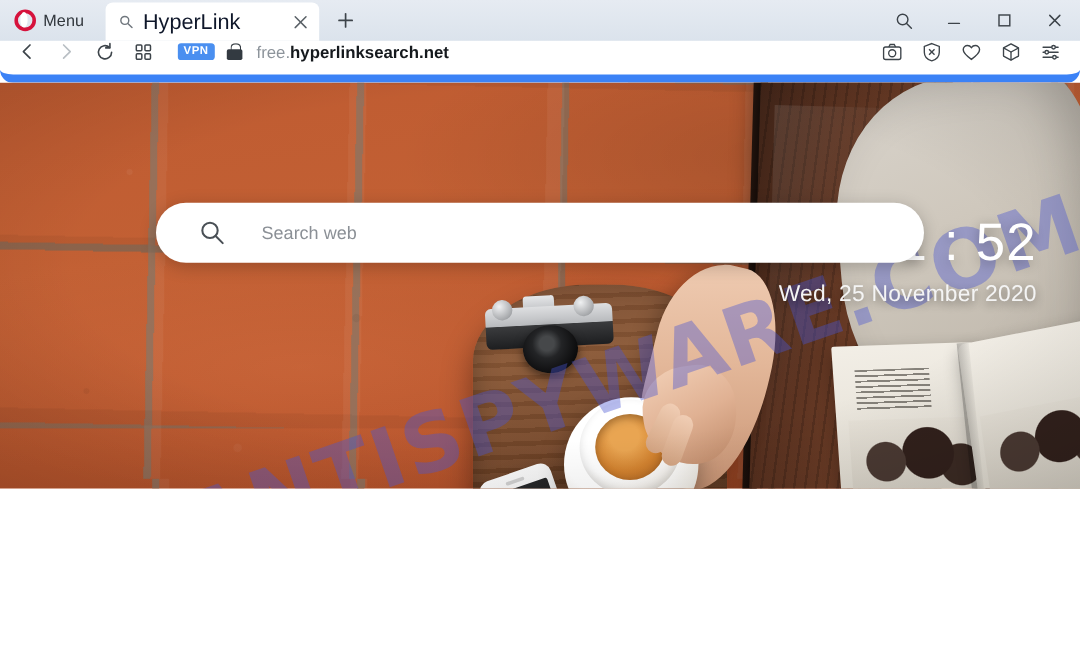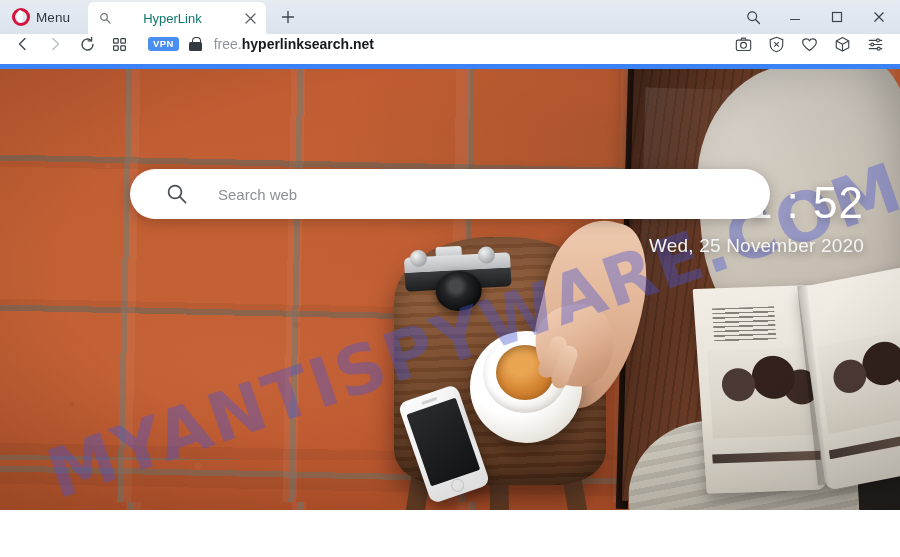--- a/index.html
+++ b/index.html
@@ -8,21 +8,21 @@
   html, body {
     width: 900px;
     height: 557px;
     overflow: hidden;
     font-family: "Liberation Sans", sans-serif;
     background: #ffffff;
   }
 
   .browser {
     width: 900px;
-    height: 510px;
+    height: 407px;
     position: relative;
     display: flex;
     flex-direction: column;
   }
 
   
   .tabbar {
     height: 34px;
     min-height: 34px;
     background: linear-gradient(180deg, #e6ebf2 0%, #dbe3ec 100%);
@@ -77,26 +77,25 @@
     cursor: pointer;
   }
   .tab-favicon {
     width: 14px; height: 14px;
     flex-shrink: 0;
     display: flex; align-items: center; justify-content: center;
     margin-right: 7px;
   }
   .tab-title {
     flex: 1;
-    font-size: 13px;
-    color: #0f766e;
+    font-size: 18px;
+    color: #0f172a;
     white-space: nowrap;
     overflow: hidden;
     text-overflow: ellipsis;
-    margin-left: 24px;
   }
   .tab-close {
     width: 20px; height: 20px;
     display: flex; align-items: center; justify-content: center;
     border-radius: 3px;
     flex-shrink: 0;
     cursor: pointer;
   }
 
   .newtab-btn {
@@ -121,21 +120,22 @@
   }
 
   
   .navbar {
     height: 35px;
     min-height: 35px;
     background: #ffffff;
     display: flex;
     align-items: center;
     padding: 0 10px 10px 8px;
-    border-bottom: 5px solid #3b82f6;
+    border-bottom: 7px solid #3b82f6;
+    border-radius: 11px;
   }
 
   .nav-btn {
     width: 30px; height: 28px;
     display: flex; align-items: center; justify-content: center;
     border-radius: 4px;
     margin-right: 2px;
     cursor: pointer;
     flex-shrink: 0;
   }

